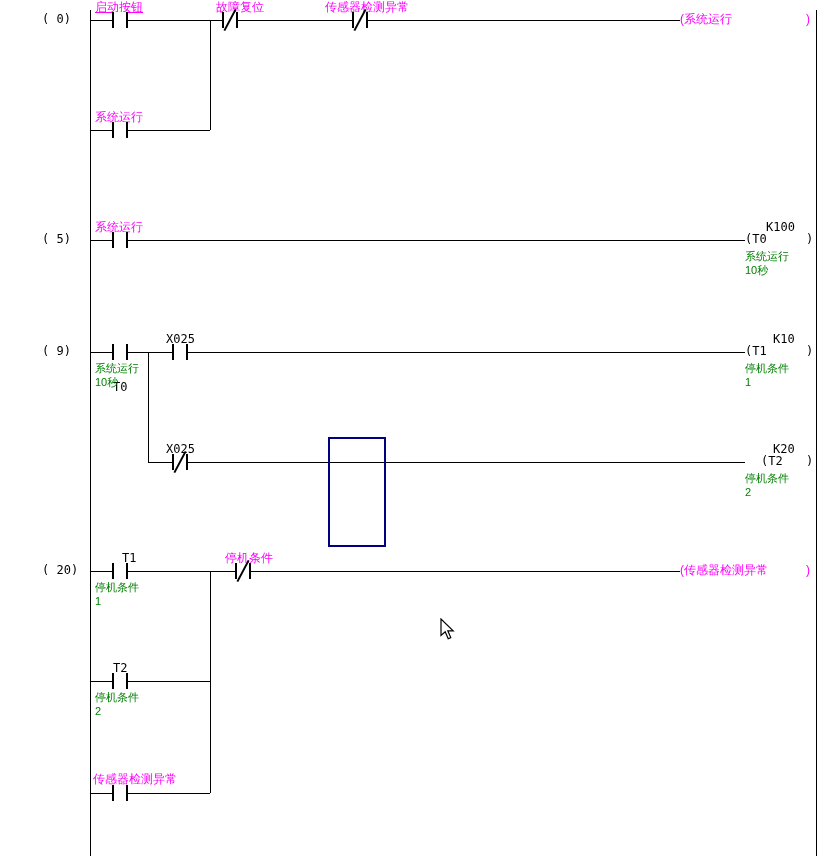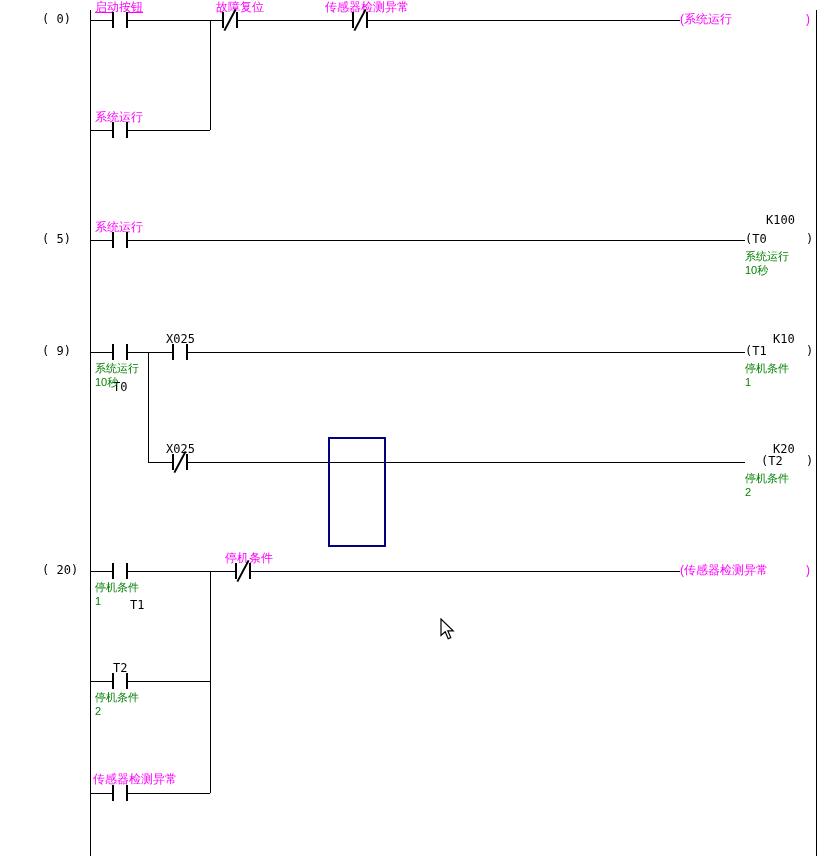--- a/index.html
+++ b/index.html
@@ -68,21 +68,21 @@
 
   <span class="step" style="left:42px; top:233px;">(   5)</span>
   <div class="hline" style="left:90px; top:240px; width:655px;"></div>
 
   <span class="txt lbl" style="left:95px; top:221px;">系统运行</span>
   <div class="contact" style="left:112px; top:232px;">
       <i class="l"></i>
       <i class="r"></i>
     </div>
 
-  <span class="txt dev" style="left:766px; top:214px;">K100</span>
+  <span class="txt dev" style="left:766px; top:221px;">K100</span>
   <span class="txt dev" style="left:745px; top:233px;">(T0</span>
   <span class="txt dev" style="left:806px; top:233px;">)</span>
   <span class="cmt" style="left:745px; top:250px;">系统运行</span>
   <span class="cmt" style="left:745px; top:264px;">10秒</span>
 
   <span class="step" style="left:42px; top:345px;">(   9)</span>
   <div class="hline" style="left:90px; top:352px; width:655px;"></div>
 
   <span class="txt dev" style="left:113px; top:333px;margin-top:48px;">T0</span>
   <div class="contact" style="left:112px; top:344px;">
@@ -116,21 +116,21 @@
   <span class="txt dev" style="left:761px; top:455px;">(T2</span>
   <span class="txt dev" style="left:806px; top:455px;">)</span>
   <span class="cmt" style="left:745px; top:472px;">停机条件</span>
   <span class="cmt" style="left:745px; top:486px;">2</span>
 
   <div class="sel" style="left:328px; top:437px; width:58px; height:110px;"></div>
 
   <span class="step" style="left:42px; top:564px;">(  20)</span>
   <div class="hline" style="left:90px; top:571px; width:590px;"></div>
 
-  <span class="txt dev" style="left:130px; top:552px;margin-top:47px;">T1</span>
+  <span class="txt dev" style="left:122px; top:552px;">T1</span>
   <div class="contact" style="left:112px; top:563px;">
       <i class="l"></i>
       <i class="r"></i>
     </div>
   <span class="cmt" style="left:95px; top:581px;">停机条件</span>
   <span class="cmt" style="left:95px; top:595px;">1</span>
 
   <span class="txt lbl" style="left:225px; top:552px;">停机条件</span>
   <div class="contact nc" style="left:235px; top:563px;">
       <i class="l"></i>

